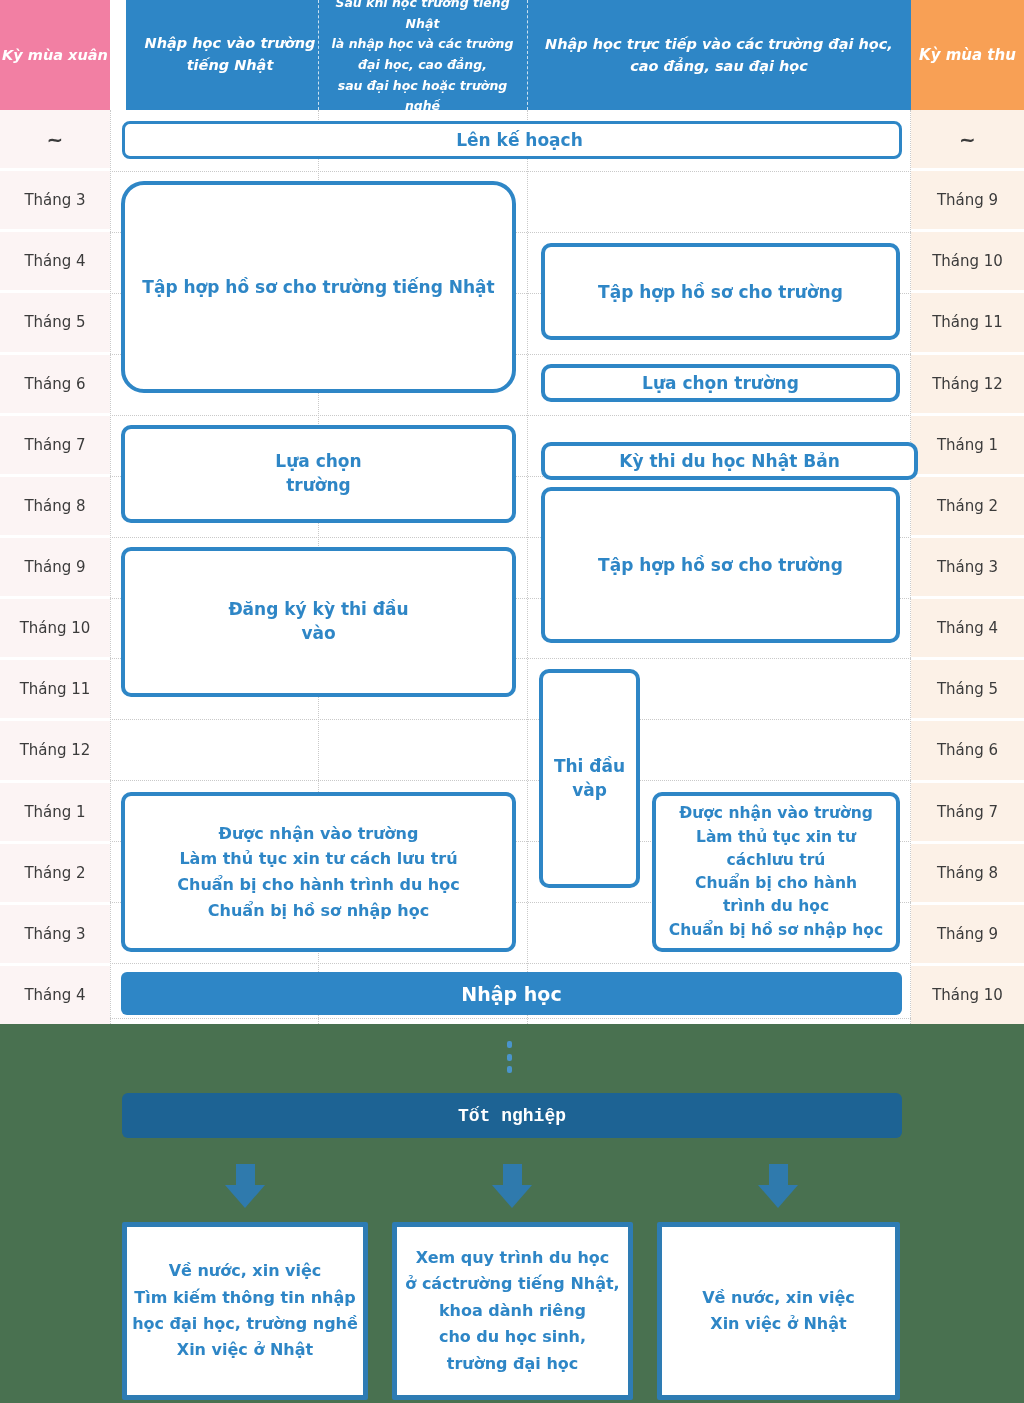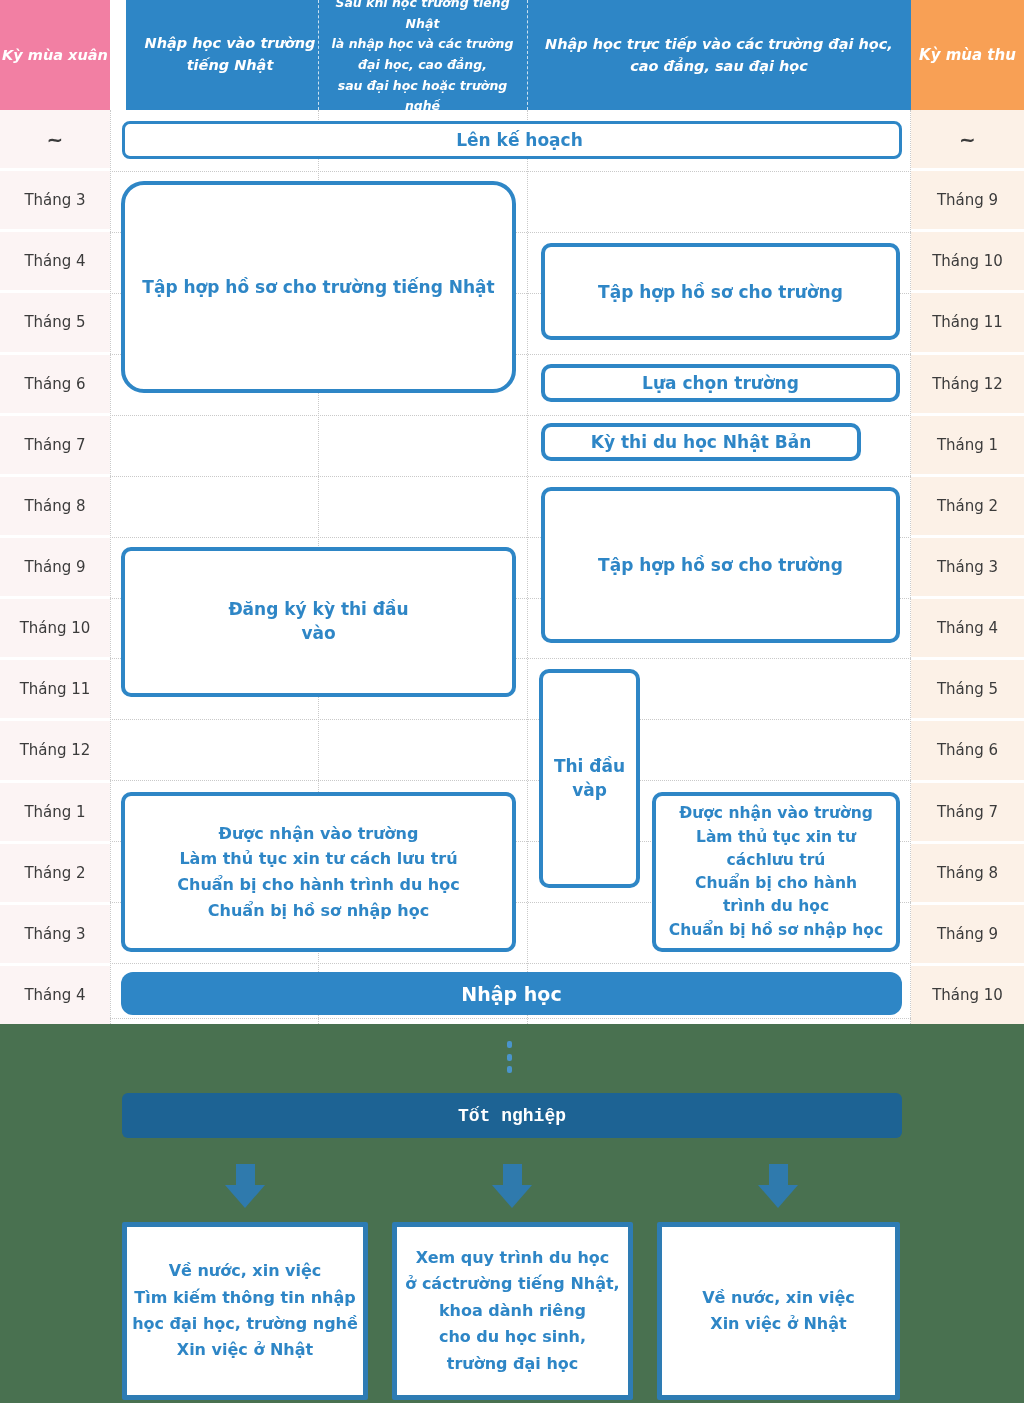--- a/index.html
+++ b/index.html
@@ -132,22 +132,24 @@
     <div class="hline" style="top:908px"></div>
 
     <div class="plan-bar" style="left:12px; top:11px; width:780px; height:38px;">Lên kế hoạch</div>
 
     <div class="tbox" style="left:11px; top:71px; width:395px; height:212px; font-size:17px;border-radius:23px;">Tập hợp hồ sơ cho trường tiếng Nhật</div>
 
     <div class="tbox" style="left:431px; top:133px; width:359px; height:97px; font-size:17px;">Tập hợp hồ sơ cho trường</div>
 
     <div class="tbox" style="left:431px; top:254px; width:359px; height:38px; font-size:17px;">Lựa chọn trường</div>
 
-    <div class="tbox" style="left:431px; top:313px; width:320px; height:38px; font-size:17px;">Kỳ thi du học Nhật Bản</div>
-
+    <div class="tbox" style="left:431px; top:332px; width:377px; height:38px; font-size:17px;">Kỳ thi du học Nhật Bản</div>
+
+    <div class="tbox" style="left:11px; top:315px; width:395px; height:98px; font-size:17px; line-height:1.4;">Lựa chọn
+trường</div>
 
     <div class="tbox" style="left:431px; top:377px; width:359px; height:156px; font-size:17px;">Tập hợp hồ sơ cho trường</div>
 
     <div class="tbox" style="left:11px; top:437px; width:395px; height:150px; font-size:17px; line-height:1.4;">Đăng ký kỳ thi đầu
 vào</div>
 
     <div class="tbox" style="left:429px; top:559px; width:101px; height:219px; font-size:17px; line-height:1.4;">Thi đầu
 vàp</div>
 
     <div class="tbox" style="left:11px; top:682px; width:395px; height:160px; font-size:16px; line-height:1.6;">Được nhận vào trường
@@ -155,21 +157,21 @@
 Chuẩn bị cho hành trình du học
 Chuẩn bị hồ sơ nhập học</div>
 
     <div class="tbox" style="left:542px; top:682px; width:248px; height:160px; font-size:15.5px; line-height:1.5;">Được nhận vào trường
 Làm thủ tục xin tư
 cáchlưu trú
 Chuẩn bị cho hành
 trình du học
 Chuẩn bị hồ sơ nhập học</div>
 
-    <div class="fill-bar" style="left:11px; top:862px; width:781px; height:43px;border-radius:12px;">Nhập học</div>
+    <div class="fill-bar" style="left:11px; top:862px; width:781px; height:43px;">Nhập học</div>
   </div>
 
   <div id="footer">
     <div class="dot" style="top:17px"></div>
     <div class="dot" style="top:30px"></div>
     <div class="dot" style="top:42px"></div>
 
     <div id="graduate">Tốt nghiệp</div>
 
     <div class="arrow" style="left:225px">

